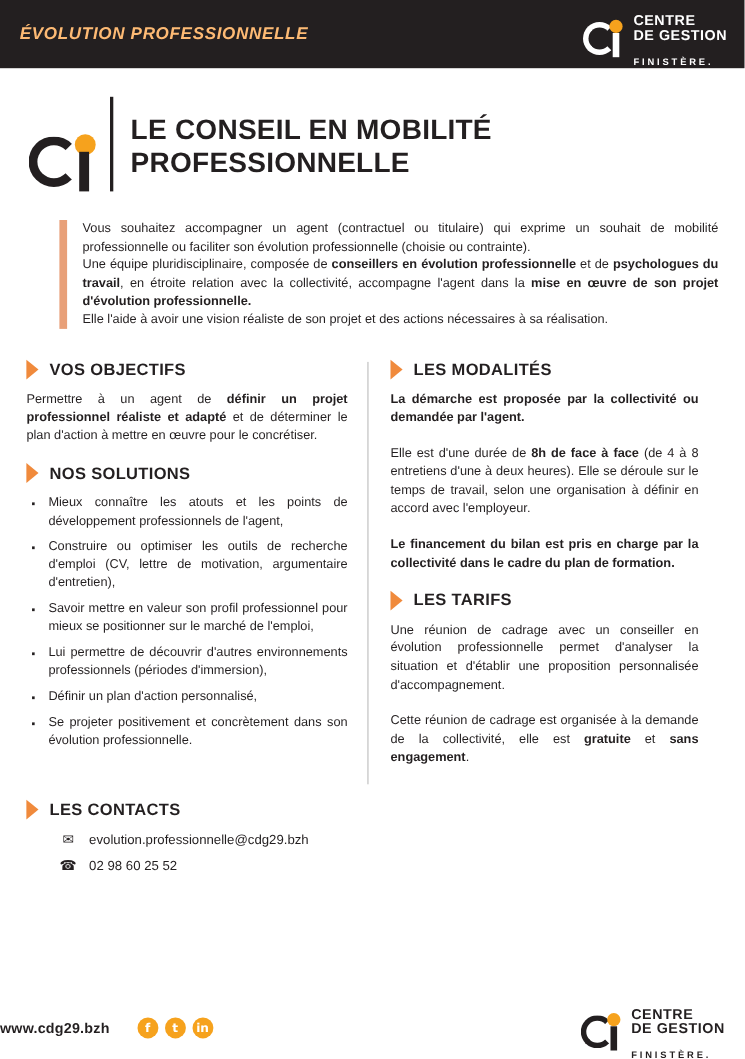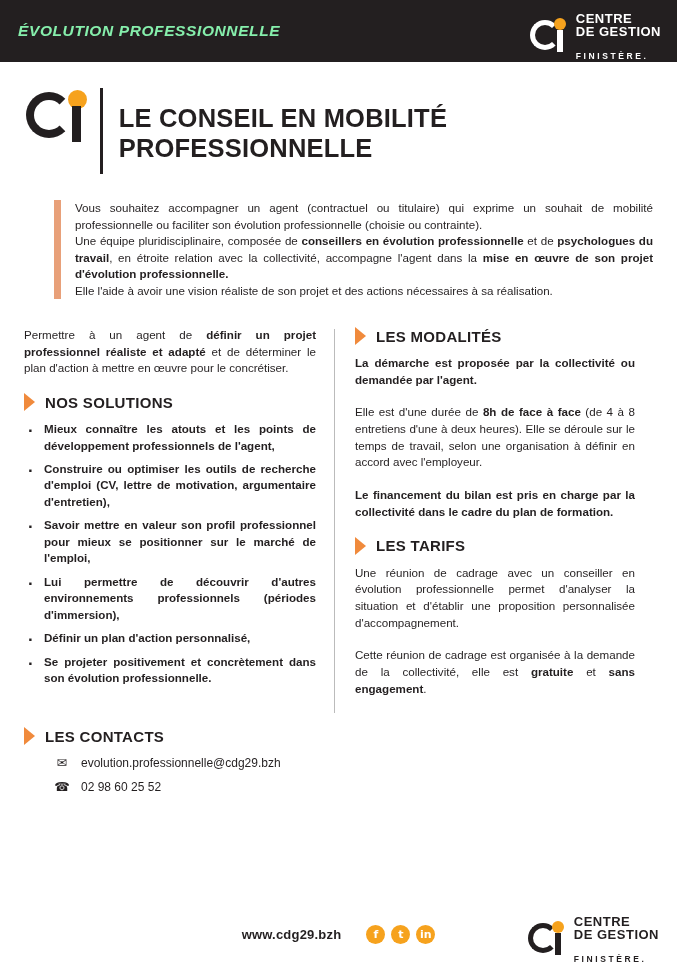--- a/index.html
+++ b/index.html
@@ -25,21 +25,21 @@
   .topbar {
     position: relative;
     height: 62px;
     background: #231f20;
     display: flex;
     align-items: center;
     padding: 0 18px;
     box-sizing: border-box;
   }
   .topbar-title {
-    color: #86efac;
+    color: #fdba74;
     font-size: 15.5px;
     font-weight: bold;
     letter-spacing: 0.6px;
     font-style: italic;
     text-transform: uppercase;
     text-align: center;
   }
   .topbar-logo {
     position: absolute;
     right: 16px;
@@ -100,21 +100,21 @@
     display: block;
     margin-top: 13px;
   }
   .logo-text.dark .l1,
   .logo-text.dark .l2,
   .logo-text.dark .l3 { color: #231f20; }
 
   
   .title-block {
     display: flex;
-    align-items: flex-start;
+    align-items: flex-end;
     padding: 22px 24px 6px 24px;
   }
   .title-logo {
     position: relative;
     width: 68px;
     height: 62px;
     flex: 0 0 auto;
     margin-top: 2px;
   }
   .title-logo .ring {
@@ -224,21 +224,20 @@
     line-height: 1.44;
     text-align: justify;
     margin: 0 0 16px 0;
   }
   .body-text b { font-weight: bold; }
 
   ul.bullets {
     list-style: none;
     margin: 0 0 14px 0;
     padding: 0;
-    font-weight: bold;
   }
   ul.bullets li {
     position: relative;
     padding-left: 20px;
     font-size: 11.6px;
     line-height: 1.42;
     margin-bottom: 7px;
     text-align: justify;
   }
   ul.bullets li:before {
@@ -273,21 +272,21 @@
 
   
   .footer {
     position: absolute;
     left: 0;
     bottom: 0;
     width: 677px;
     height: 58px;
     display: flex;
     align-items: center;
-    justify-content: center;
+    justify-content: flex-start;
     gap: 19px;
   }
   .footer-url {
     font-size: 13px;
     font-weight: bold;
     color: #231f20;
     letter-spacing: 0.2px;
   }
   .social {
     display: flex;
@@ -354,20 +353,24 @@
       <p>Vous souhaitez accompagner un agent (contractuel ou titulaire) qui exprime un souhait de mobilité professionnelle ou faciliter son évolution professionnelle (choisie ou contrainte).</p>
       <p><span>Une équipe pluridisciplinaire, composée de </span><b>conseillers en évolution professionnelle</b><span> et de </span><b>psychologues du travail</b><span>, en étroite relation avec la collectivité, accompagne l'agent dans la </span><b>mise en œuvre de son projet d'évolution professionnelle.</b></p>
       <p>Elle l'aide à avoir une vision réaliste de son projet et des actions nécessaires à sa réalisation.</p>
     </div>
   </div>
 
   <div class="columns">
 
     <div class="col-left">
 
+      <div class="section-head">
+        <span class="arrow"></span>
+        <h2>VOS OBJECTIFS</h2>
+      </div>
       <p class="body-text"><span>Permettre à un agent de </span><b>définir un projet professionnel réaliste et adapté</b><span> et de déterminer le plan d'action à mettre en œuvre pour le concrétiser.</span></p>
 
       <div class="section-head">
         <span class="arrow"></span>
         <h2>NOS SOLUTIONS</h2>
       </div>
       <ul class="bullets">
         <li>Mieux connaître les atouts et les points de développement professionnels de l'agent,</li>
         <li>Construire ou optimiser les outils de recherche d'emploi (CV, lettre de motivation, argumentaire d'entretien),</li>
         <li>Savoir mettre en valeur son profil professionnel pour mieux se positionner sur le marché de l'emploi,</li>

